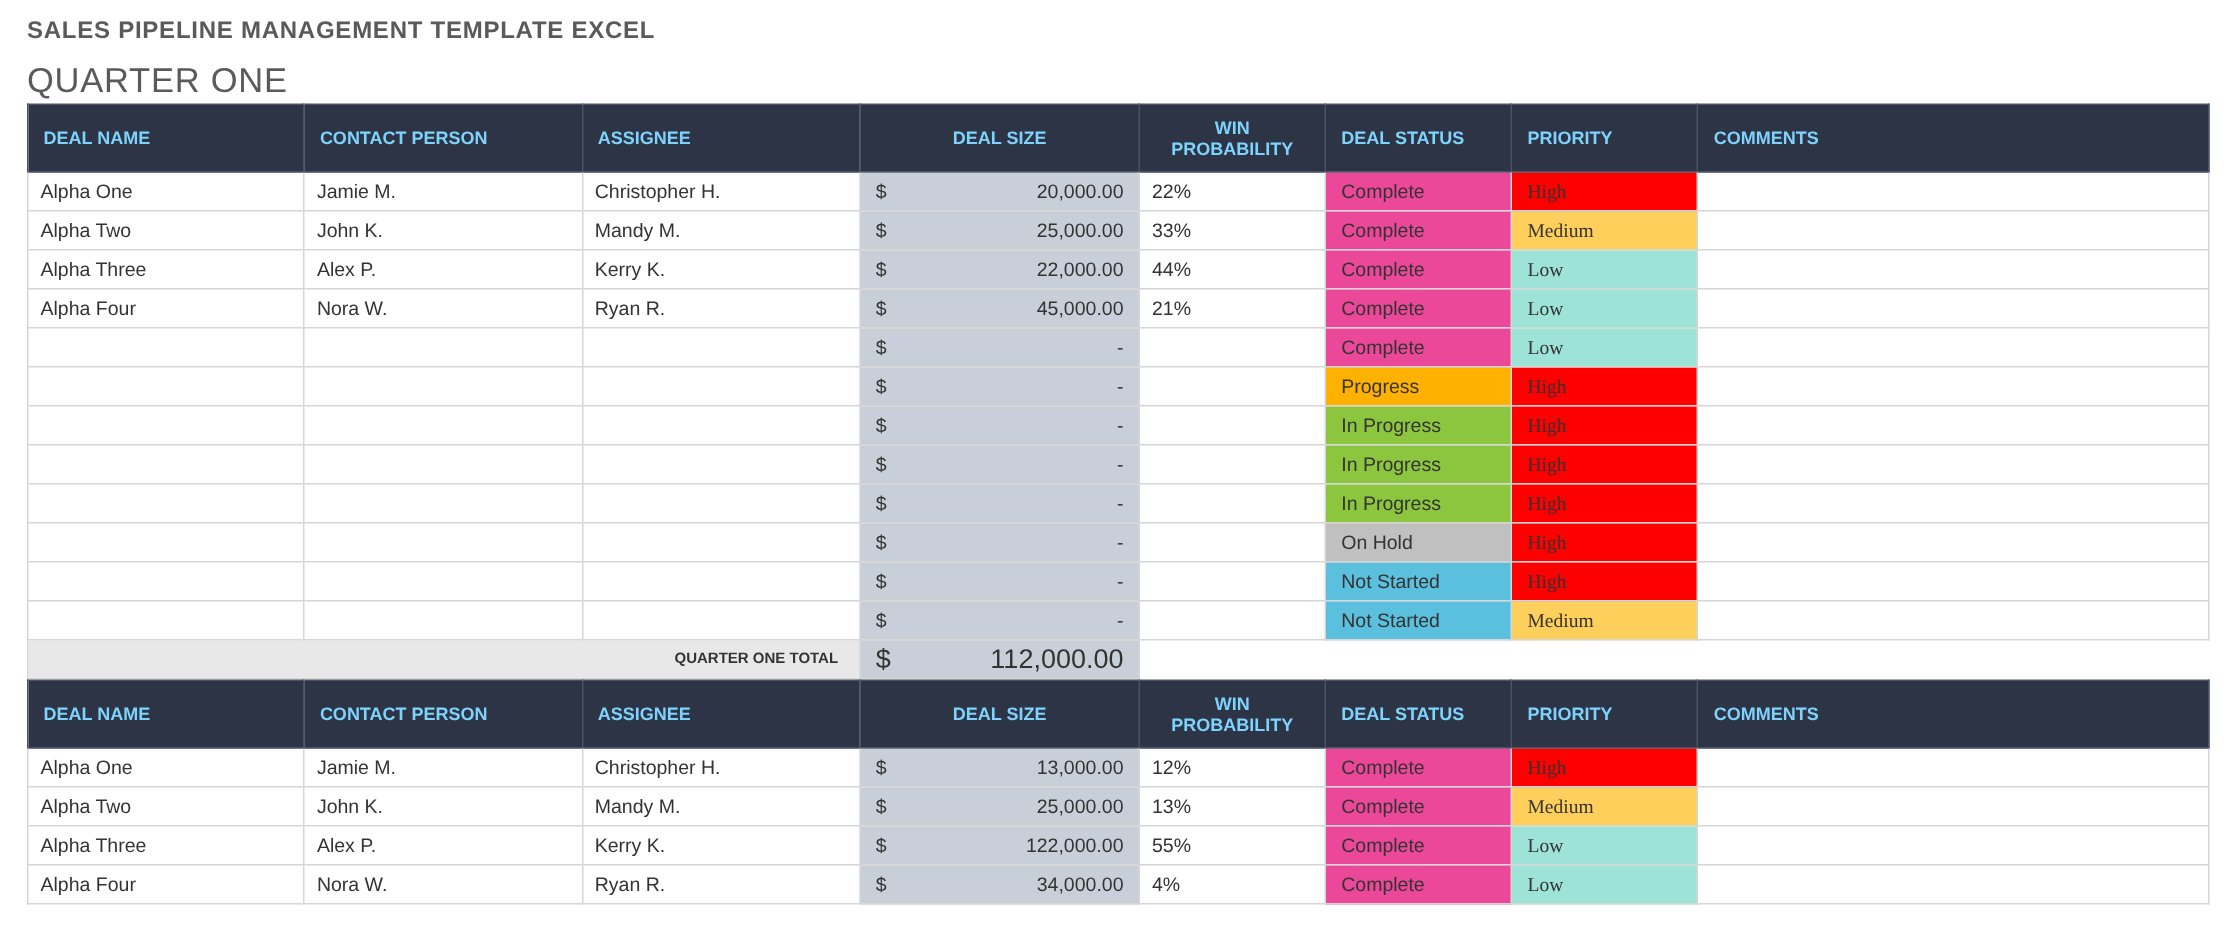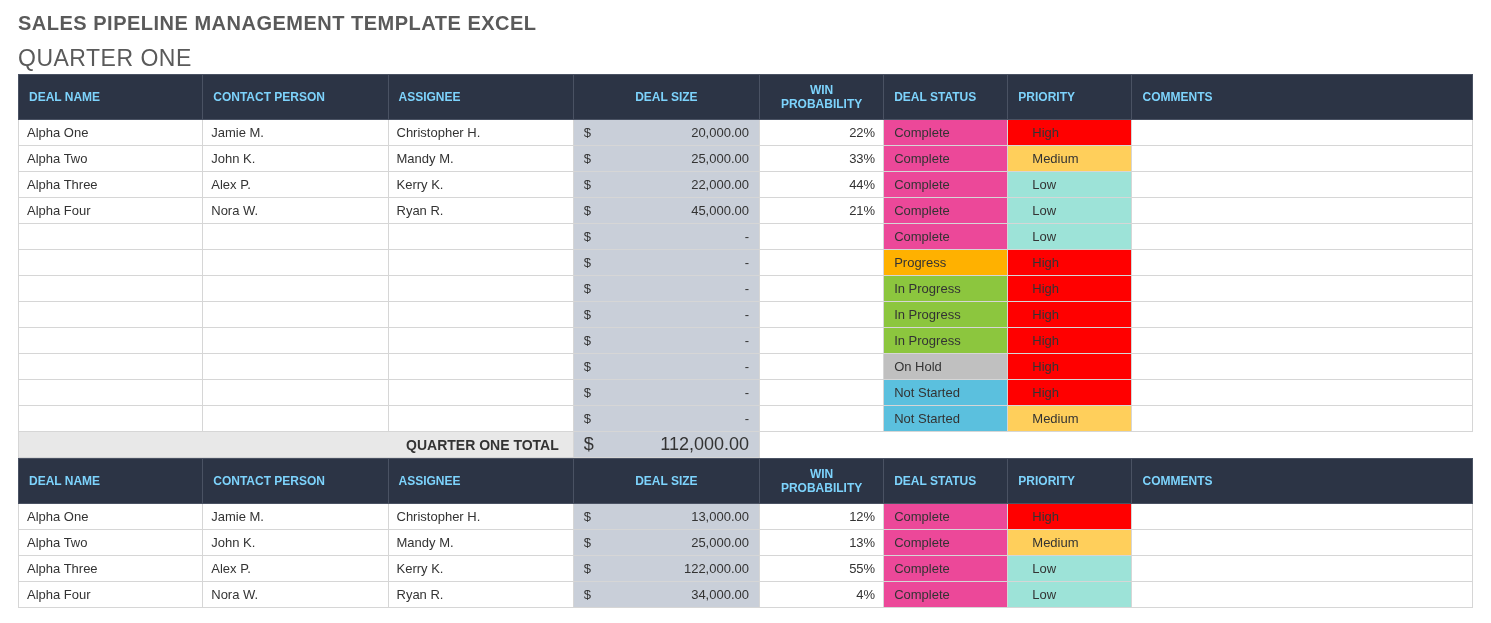--- a/index.html
+++ b/index.html
@@ -1,49 +1,49 @@
 <!DOCTYPE html>
 <html><head>
 <meta charset="utf-8">
 <style>
   * { box-sizing: border-box; margin: 0; padding: 0; }
   body { font-family: Arial, "Helvetica Neue", sans-serif; background: #fff; color: #333; padding: 10px 18px; width: 1491px; }
-  .page-title { font-family: "Century Gothic", Arial, sans-serif; font-size: 20px; font-weight: 600; letter-spacing: 0.5px; color: #5a5a5a; margin: 2px 0 8px 0; }
+  .page-title { font-family: "Century Gothic", Arial, sans-serif; font-size: 16px; font-weight: 600; letter-spacing: 0.5px; color: #5a5a5a; margin: 2px 0 8px 0; }
   .section-title { font-family: "Century Gothic", Arial, sans-serif; font-size: 23px; font-weight: 400; color: #5a5a5a; margin: 10px 0 2px 0; letter-spacing: 0.5px;}
   table { border-collapse: collapse; width: 100%; table-layout: fixed; }
   th { background: #2c3445; color: #7dd3fc; font-size: 12px; font-weight: 700; text-align: left; padding: 8px 10px; border: 1px solid #4a5263; height: 34px;}
   th.center { text-align: center; }
   td { border: 1px solid #d6d6d6; font-size: 13px; padding: 4px 8px; height: 26px; vertical-align: middle; }
   .col-deal { width: 184px; }
   .col-contact { width: 185px; }
   .col-assignee { width: 185px; }
   .col-dealsize { width: 186px; }
   .col-winprob { width: 124px; }
   .col-status { width: 124px; }
   .col-priority { width: 124px; }
   .col-comments { width: 340px; }
   td.dealsize { background: #c9cfd9; padding: 0; }
   td.dealsize .ds-wrap { display: flex; justify-content: space-between; align-items: center; padding: 0 10px; height: 100%; }
-  td.winprob { text-align: right; }
+  td.winprob { text-align: left; }
   td.status { padding-left: 10px; }
-  td.priority { padding-left: 24px; }
+  td.priority { padding-left: 10px; font-family: Liberation Serif, serif; }
   
   .st-complete { background: #ec4899; color: #062; }
   .st-overdue { background: #ffb100; color: #7a4; }
   .st-inprogress { background: #8cc63e; color: #365; }
   .st-onhold { background: #c0c0c0; color: #555; }
   .st-notstarted { background: #5bc0de; color: #0a5c78;}
   
   .pr-high { background: #ff0000; color: #5a0000; }
   .pr-medium { background: #ffcf5b; color: #6b4a00; }
   .pr-low { background: #9de3d8; color: #2e5e56; }
   .st-complete,.st-overdue,.st-inprogress,.st-onhold,.st-notstarted { color:#333;}
   .pr-high,.pr-medium,.pr-low { color:#333; }
   
-  tr.total td { background: #e8e8e8; font-size: 14px; }
+  tr.total td { background: #e8e8e8; font-size: 10px; }
   tr.total td.label { text-align: right; font-weight: 700; padding-right: 14px; }
   tr.total td.dealsize { background: #c9cfd9; font-size: 18px;}
   tr.total td.blank { background: #fff; border: none; }
 </style>
 </head>
 <body>
 
 <h1 class="page-title">SALES PIPELINE MANAGEMENT TEMPLATE EXCEL</h1>
 
 <div id="sections">

